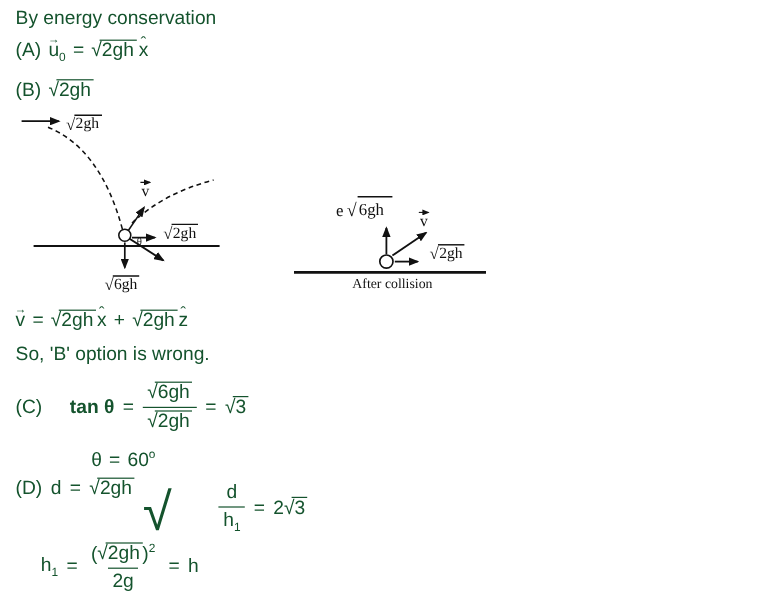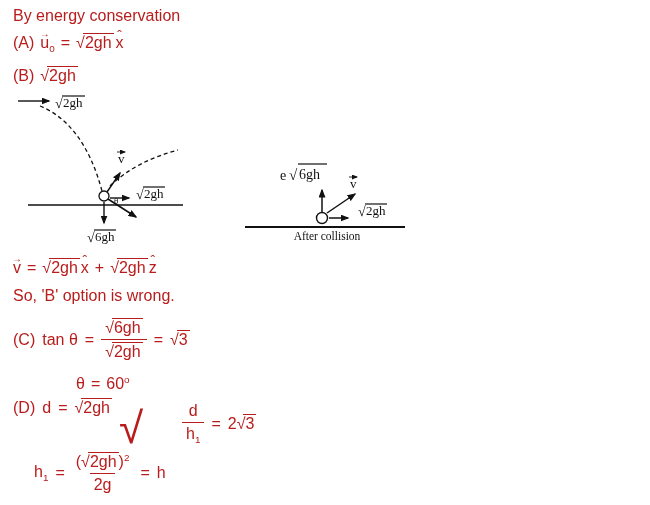--- a/index.html
+++ b/index.html
@@ -1,18 +1,18 @@
 <!DOCTYPE html>
 <html><head>
 <meta charset="utf-8">
 <style>
   html,body { margin:0; padding:0; background:#ffffff; }
   .page {
     position:relative; width:650px; height:505px; background:#ffffff;
-    color:#b91c1c; font-family:"Liberation Sans", sans-serif; font-size:16px;
+    color:#14532d; font-family:"Liberation Sans", sans-serif; font-size:16px;
     overflow:hidden;
   }
   .line { position:absolute; white-space:nowrap; line-height:20px; }
   .row-b { position:absolute; display:flex; align-items:baseline; gap:6px; white-space:nowrap; }
   .row-c { position:absolute; display:flex; align-items:center; gap:7px; white-space:nowrap; }
   .unit { display:inline-block; white-space:nowrap; }
   sub { font-size:0.62em; }
   sup { font-size:0.62em; }
   
   .sqrt { display:inline-block; white-space:nowrap; }
@@ -122,21 +122,21 @@
     <span>=</span>
     <span class="unit"><span class="sqrt"><span class="rsign">√</span><span class="rad">2gh</span></span><span class="acc" style="margin-left:1px;"><span class="mark hatmark">ˆ</span><span>x</span></span></span>
     <span>+</span>
     <span class="unit"><span class="sqrt"><span class="rsign">√</span><span class="rad">2gh</span></span><span class="acc" style="margin-left:1px;"><span class="mark hatmark">ˆ</span><span>z</span></span></span>
   </div>
 
   <div class="line" style="left:13px; top:286px;text-align:right;">So, 'B' option is wrong.</div>
 
   <div class="row-c" style="left:13px; top:318px;">
     <span>(C)</span>
-    <span style="margin-left:0;">tan θ</span>
+    <span style="margin-left:16px;font-weight:bold;">tan θ</span>
     <span>=</span>
     <span class="frac">
       <span class="num"><span class="sqrt"><span class="rsign">√</span><span class="rad">6gh</span></span></span>
       <span class="den"><span class="sqrt"><span class="rsign">√</span><span class="rad">2gh</span></span></span>
     </span>
     <span>=</span>
     <span class="sqrt"><span class="rsign">√</span><span class="rad">3</span></span>
   </div>
 
   <div class="row-b" style="left:76px; top:374px;">

